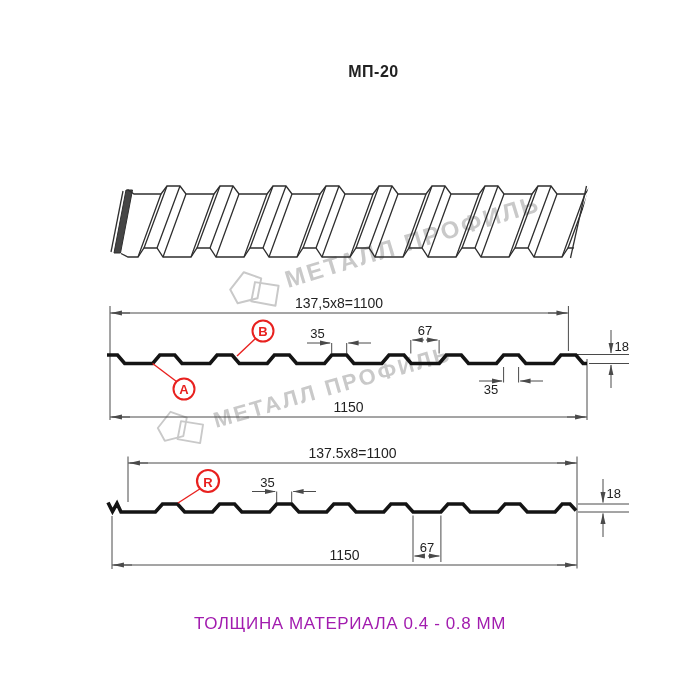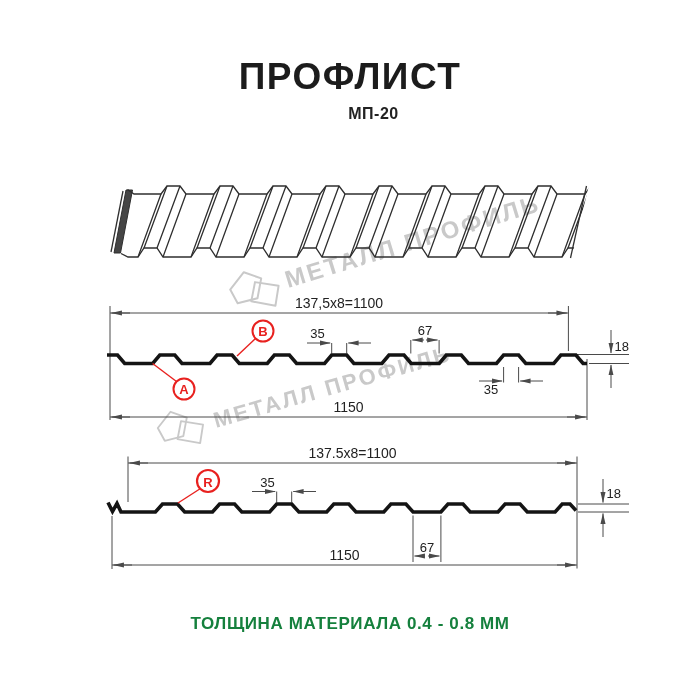--- a/index.html
+++ b/index.html
@@ -2,34 +2,33 @@
 <html><head>
 <meta charset="utf-8">
 <style>
   html,body{margin:0;padding:0;background:#fff;}
   #stage{position:relative;width:700px;height:700px;background:#ffffff;overflow:hidden;
          font-family:"Liberation Sans",sans-serif;}
   .hdr{position:absolute;top:56px;left:0;width:700px;text-align:center;}
   .hdr h1{margin:0;font-size:37px;font-weight:700;letter-spacing:1.5px;color:#1c1c1c;}
   .hdr .sub{margin-top:7px;font-size:16px;font-weight:700;letter-spacing:0.5px;color:#222;padding-left:47px;}
   .ftr{position:absolute;top:614px;left:0;width:700px;text-align:center;
-       font-size:17px;font-weight:700;letter-spacing:0.6px;color:#15803d;}
+       font-size:17px;font-weight:400;letter-spacing:0.6px;color:#a21caf;}
   svg{position:absolute;top:0;left:0;}
   .dim{fill:#222;font-size:13px;font-family:"Liberation Sans",sans-serif;}
   .dimbig{fill:#222;font-size:14px;font-family:"Liberation Sans",sans-serif;}
   .lab{font-size:13px;font-weight:700;font-family:"Liberation Sans",sans-serif;}
   .wmt{font-weight:700;letter-spacing:2.5px;font-family:"Liberation Sans",sans-serif;}
 </style>
 </head>
 <body>
 
 <div id="stage">
 
   <div class="hdr">
-    <h1>ПРОФЛИСТ</h1>
     <div class="sub">МП-20</div>
   </div>
 
   <svg width="700" height="700" viewBox="0 0 700 700">
     <defs>
       <marker id="arr" viewBox="0 0 10 6" refX="9.5" refY="3" markerWidth="11" markerHeight="6.6" orient="auto">
         <path d="M0,0.7 L10,3 L0,5.3 Z" fill="#4a4a4a"></path>
       </marker>
       <clipPath id="sheetClip">
         <polygon points="106,165 589,165 589,185 571,260 106,260"></polygon>

